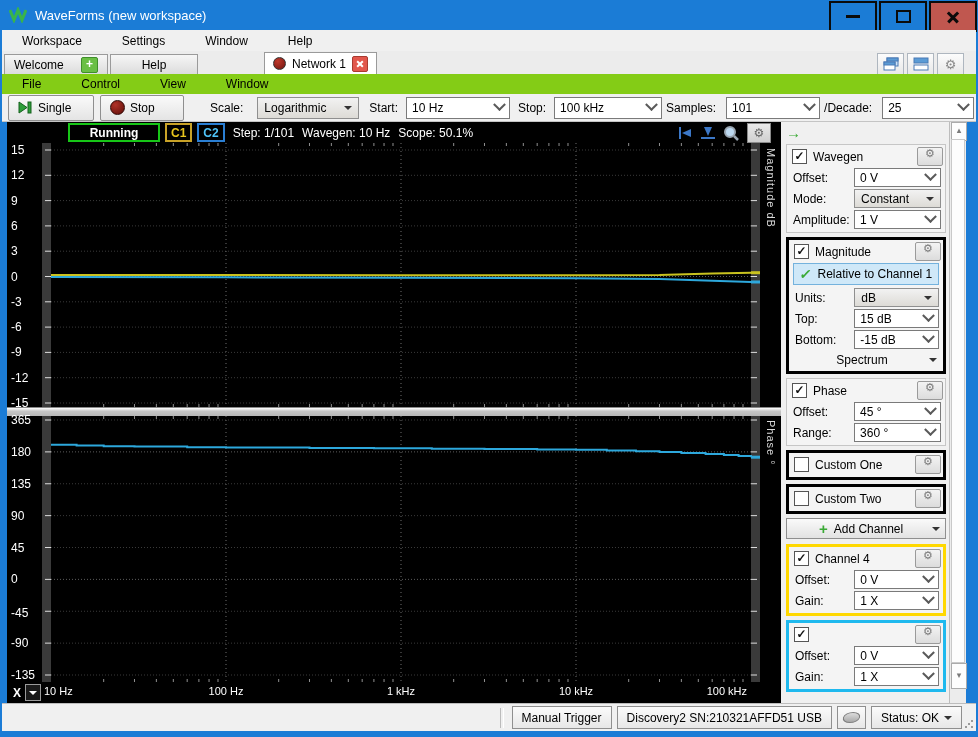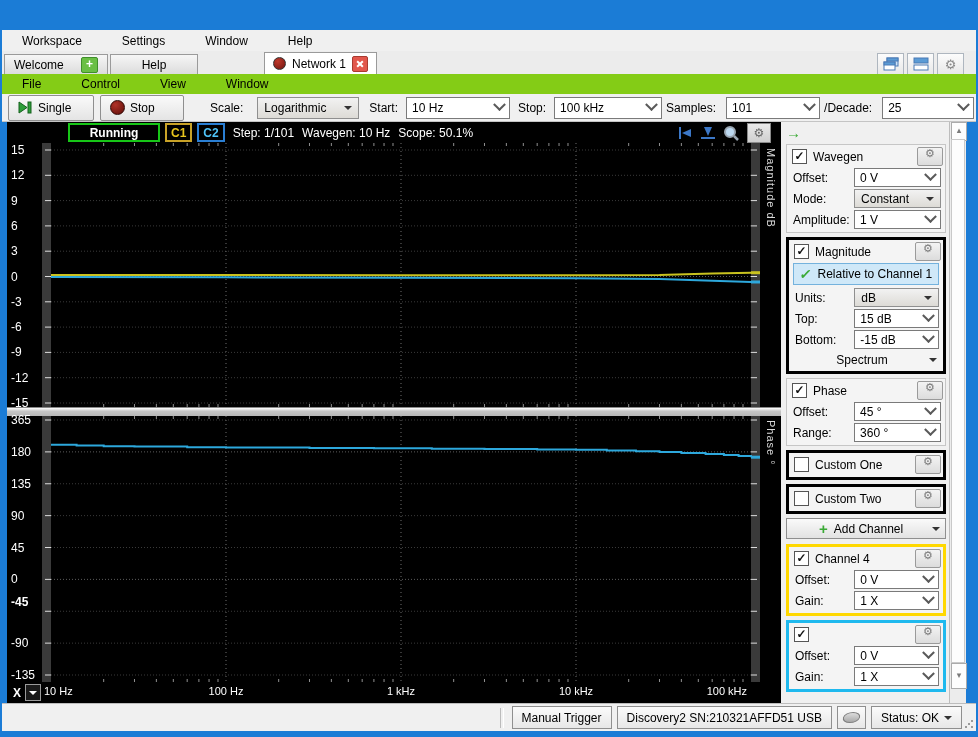--- a/index.html
+++ b/index.html
@@ -109,20 +109,37 @@
     radial-gradient(circle at 8px 2px,#9a9a9a 1px,transparent 1.5px),
     radial-gradient(circle at 8px 8px,#9a9a9a 1px,transparent 1.5px),
     radial-gradient(circle at 2px 8px,#9a9a9a 1px,transparent 1.5px),
     radial-gradient(circle at 5px 5px,#9a9a9a 1px,transparent 1.5px);}
 </style>
 </head>
 <body>
 
 <div id="win">
 
+  <div id="titlebar">
+    <svg class="logo" viewBox="0 0 18 16">
+      <polyline points="1,3 5,13 9,3 13,13 17,3" fill="none" stroke="#39b54a" stroke-width="3"></polyline>
+    </svg>
+    <span class="title">WaveForms (new workspace)</span>
+    <div id="winbtns">
+      <div class="winbtn">
+          <div class="glyph-min"></div>
+        </div>
+      <div class="winbtn">
+          <div class="glyph-max"></div>
+        </div>
+      <div class="winbtn close">
+          <div class="glyph-close"></div>
+        </div>
+    </div>
+  </div>
 
   <div id="menubar">
     <span class="menu-item">Workspace</span>
     <span class="menu-item">Settings</span>
     <span class="menu-item">Window</span>
     <span class="menu-item">Help</span>
   </div>
 
   <div id="tabbar">
     <div class="tab" style="width:84px;justify-content:space-between;">
@@ -357,21 +374,21 @@
 
     <div id="separator"></div>
 
     <div id="phase-labels">
         <div class="ytick" style="top: -4px;">365</div>
         <div class="ytick" style="top: 27.875px;">180</div>
         <div class="ytick" style="top: 59.75px;">135</div>
         <div class="ytick" style="top: 91.625px;">90</div>
         <div class="ytick" style="top: 123.5px;">45</div>
         <div class="ytick" style="top: 155.375px;">0</div>
-        <div class="ytick" style="top: 178px; font-weight: bold;">-45</div>
+        <div class="ytick" style="top: 189px;">-45</div>
         <div class="ytick" style="top: 219.125px;">-90</div>
         <div class="ytick" style="top: 251px;">-135</div>
       </div>
     <svg id="phase-svg" width="718" height="266">
         <rect x="0" y="0" width="718" height="266" fill="#000"></rect>
         <line x1="9" y1="4" x2="709" y2="4" stroke="#3a3a3a" stroke-width="1" stroke-dasharray="1,2"></line>
         <line x1="9" y1="35.875" x2="709" y2="35.875" stroke="#5c5c5c" stroke-width="1" stroke-dasharray="1,2"></line>
         <line x1="9" y1="67.75" x2="709" y2="67.75" stroke="#3a3a3a" stroke-width="1" stroke-dasharray="1,2"></line>
         <line x1="9" y1="99.625" x2="709" y2="99.625" stroke="#3a3a3a" stroke-width="1" stroke-dasharray="1,2"></line>
         <line x1="9" y1="131.5" x2="709" y2="131.5" stroke="#3a3a3a" stroke-width="1" stroke-dasharray="1,2"></line>

